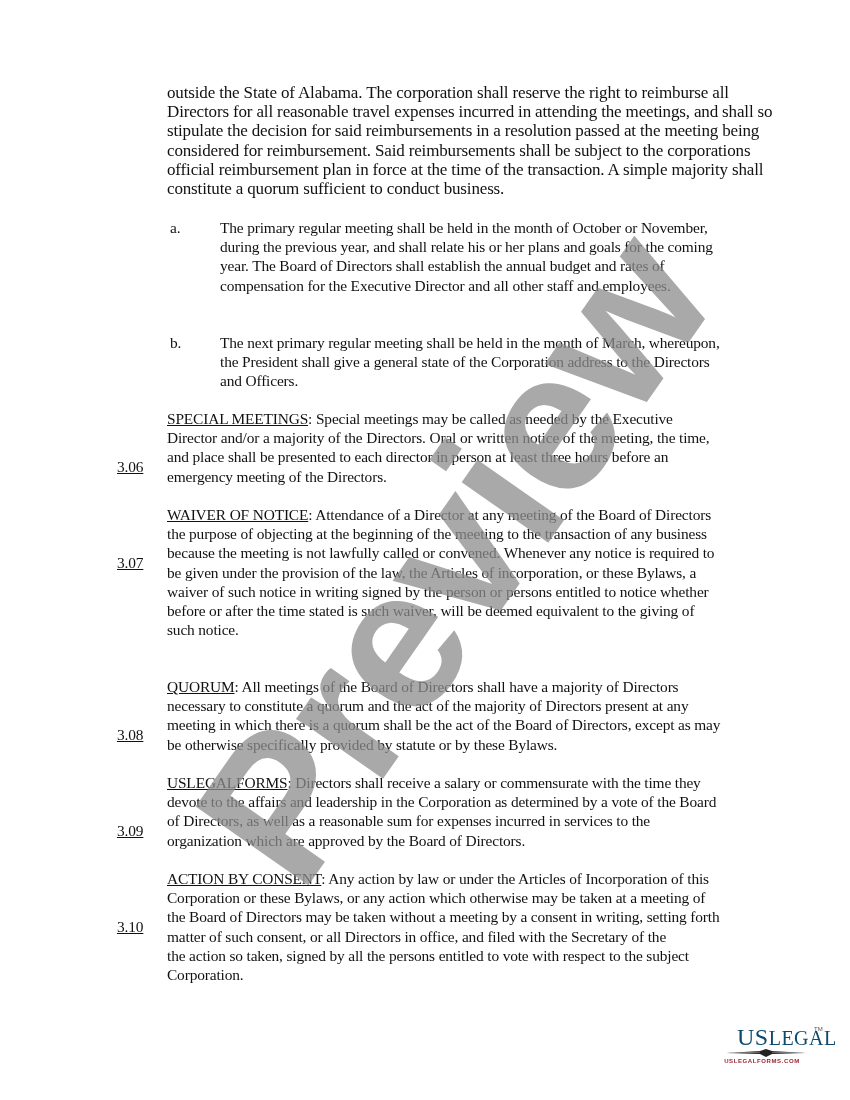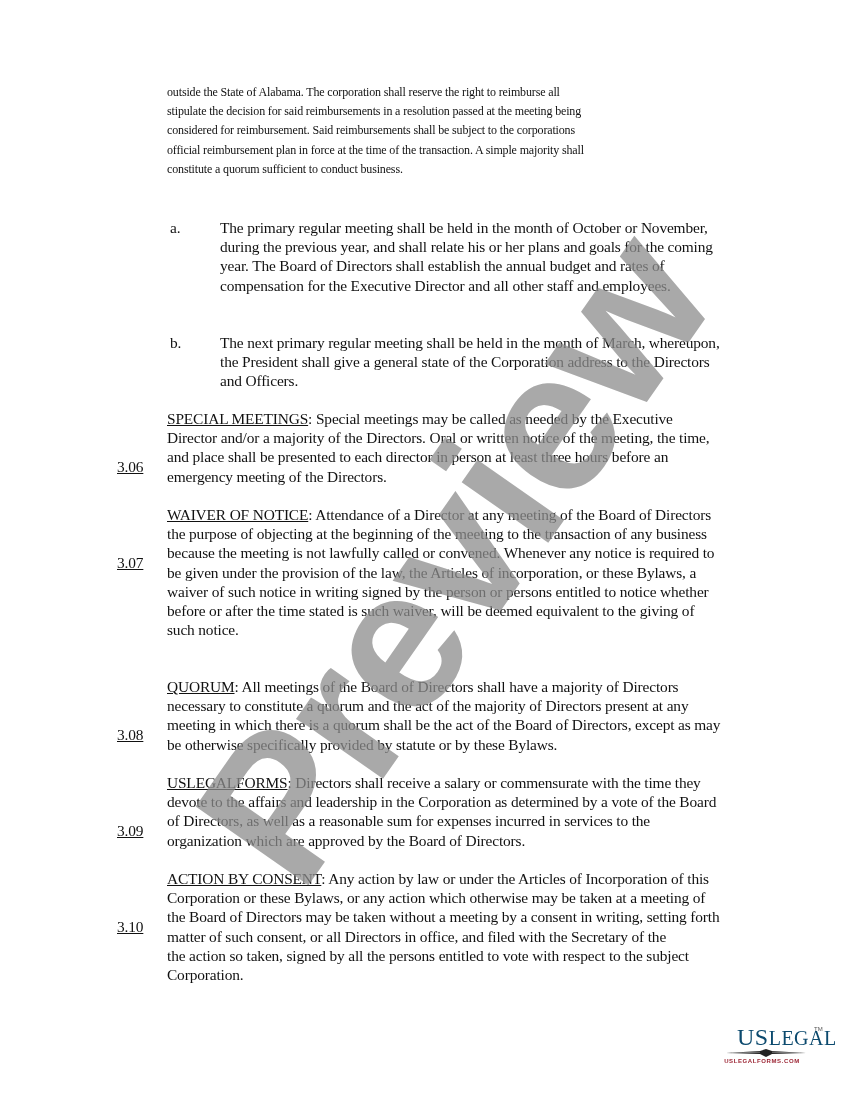--- a/index.html
+++ b/index.html
@@ -18,21 +18,21 @@
   .page {
     position: absolute;
     left: 0; top: 0;
     width: 850px; height: 1100px;
   }
   .intro {
     position: absolute;
     left: 167px;
     top: 83px;
     width: 620px;
-    font-size: 12px;
+    font-size: 17px;
     line-height: 19.2px;
     letter-spacing: -0.15px;
   }
   .line { display: block; white-space: nowrap; }
   .sub {
     position: absolute;
     left: 170px;
     width: 620px;
     font-size: 15.4px;
     line-height: 19.2px;
@@ -136,20 +136,21 @@
     letter-spacing: 0.6px;
   }
 </style>
 </head>
 <body>
 
 <div class="page">
 
   <div class="intro">
     <span class="line">outside the State of Alabama. The corporation shall reserve the right to reimburse all</span>
+    <span class="line">Directors for all reasonable travel expenses incurred in attending the meetings, and shall so</span>
     <span class="line">stipulate the decision for said reimbursements in a resolution passed at the meeting being</span>
     <span class="line">considered for reimbursement. Said reimbursements shall be subject to the corporations</span>
     <span class="line">official reimbursement plan in force at the time of the transaction. A simple majority shall</span>
     <span class="line">constitute a quorum sufficient to conduct business.</span>
   </div>
 
   <div class="sub" style="top:218px;">
     <span class="marker">a.</span>
     <div class="body">
       <span class="line">The primary regular meeting shall be held in the month of October or November,</span>

